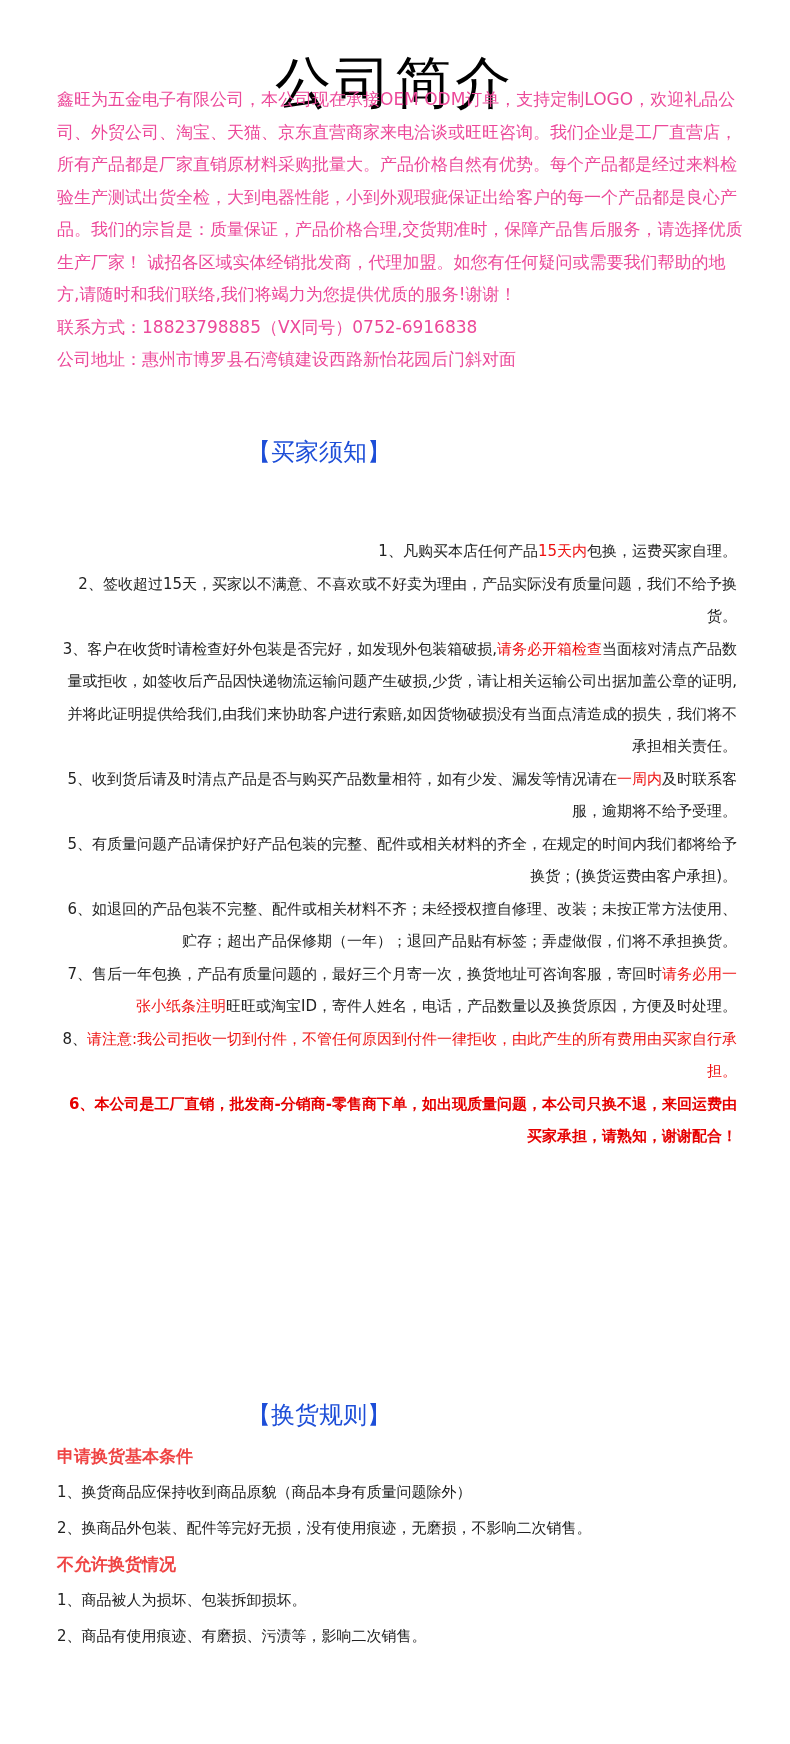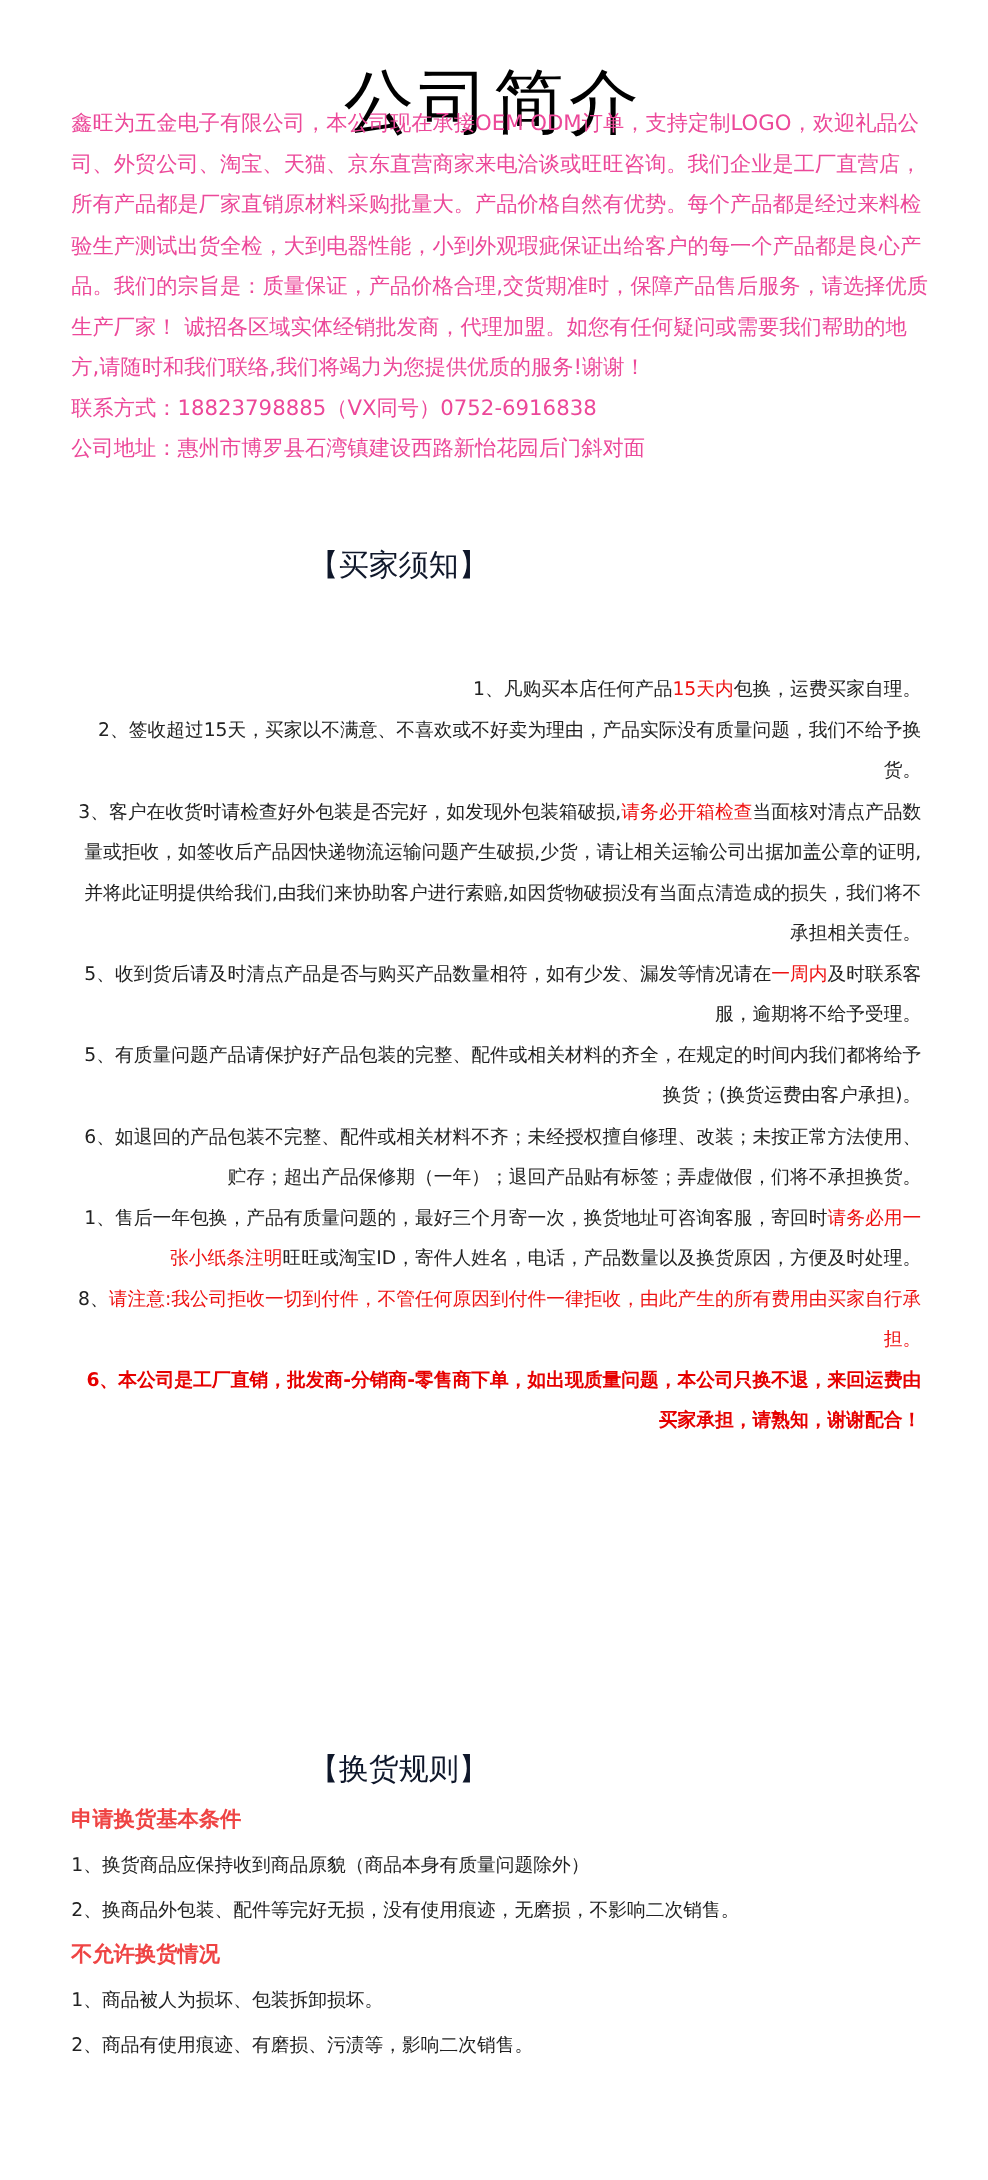--- a/index.html
+++ b/index.html
@@ -13,21 +13,21 @@
     text-align: center; font-size: 56px; line-height: 70px; letter-spacing: 4px;
     font-weight: 400; color: #000;
   }
   .intro {
     position: absolute; top: 83px; left: 57px; width: 690px;
     font-size: 17px; line-height: 32.5px; color: #ec4899;
   }
   .intro p { margin: 0; }
   .section-heading {
     position: absolute; left: 0; width: 638px; text-align: center;
-    font-size: 24px; line-height: 36px; color: #0f172a;
+    font-size: 24px; line-height: 36px; color: #1d4ed8;
   }
   .notice {
     position: absolute; top: 535px; left: 57px; width: 680px;
     font-size: 15px; line-height: 32.5px; color: #222;
   }
   .notice p { margin: 0; text-align: right; }
   .red { color: #ee1111; }
   .bold-red { color: #e60000; font-weight: bold; }
   .rules {
     position: absolute; top: 1438px; left: 57px; width: 680px;
@@ -49,21 +49,21 @@
 
 <div class="section-heading" style="top:434px;">【买家须知】</div>
 
 <div class="notice">
   <p><span>1、凡购买本店任何产品</span><span class="red">15天内</span><span>包换，运费买家自理。</span></p>
   <p><span>2、签收超过15天，买家以不满意、不喜欢或不好卖为理由，产品实际没有质量问题，我们不给予换货。</span></p>
   <p><span>3、客户在收货时请检查好外包装是否完好，如发现外包装箱破损,</span><span class="red">请务必开箱检查</span><span>当面核对清点产品数量或拒收，如签收后产品因快递物流运输问题产生破损,少货，请让相关运输公司出据加盖公章的证明,并将此证明提供给我们,由我们来协助客户进行索赔,如因货物破损没有当面点清造成的损失，我们将不承担相关责任。</span></p>
   <p><span>5、收到货后请及时清点产品是否与购买产品数量相符，如有少发、漏发等情况请在</span><span class="red">一周内</span><span>及时联系客服，逾期将不给予受理。</span></p>
   <p><span>5、有质量问题产品请保护好产品包装的完整、配件或相关材料的齐全，在规定的时间内我们都将给予换货；(换货运费由客户承担)。</span></p>
   <p><span>6、如退回的产品包装不完整、配件或相关材料不齐；未经授权擅自修理、改装；未按正常方法使用、贮存；超出产品保修期（一年）；退回产品贴有标签；弄虚做假，们将不承担换货。</span></p>
-  <p><span>1、售后一年包换，产品有质量问题的，最好三个月寄一次，换货地址可咨询客服，寄回时</span><span class="red">请务必用一张小纸条注明</span><span>旺旺或淘宝ID，寄件人姓名，电话，产品数量以及换货原因，方便及时处理。</span></p>
+  <p><span>7、售后一年包换，产品有质量问题的，最好三个月寄一次，换货地址可咨询客服，寄回时</span><span class="red">请务必用一张小纸条注明</span><span>旺旺或淘宝ID，寄件人姓名，电话，产品数量以及换货原因，方便及时处理。</span></p>
   <p><span>8、</span><span class="red">请注意:我公司拒收一切到付件，不管任何原因到付件一律拒收，由此产生的所有费用由买家自行承担。</span></p>
   <p class="bold-red">6、本公司是工厂直销，批发商-分销商-零售商下单，如出现质量问题，本公司只换不退，来回运费由买家承担，请熟知，谢谢配合！</p>
 </div>
 
 <div class="section-heading" style="top:1397px;">【换货规则】</div>
 
 <div class="rules">
   <p class="sub">申请换货基本条件</p>
   <p>1、换货商品应保持收到商品原貌（商品本身有质量问题除外）</p>
   <p>2、换商品外包装、配件等完好无损，没有使用痕迹，无磨损，不影响二次销售。</p>

